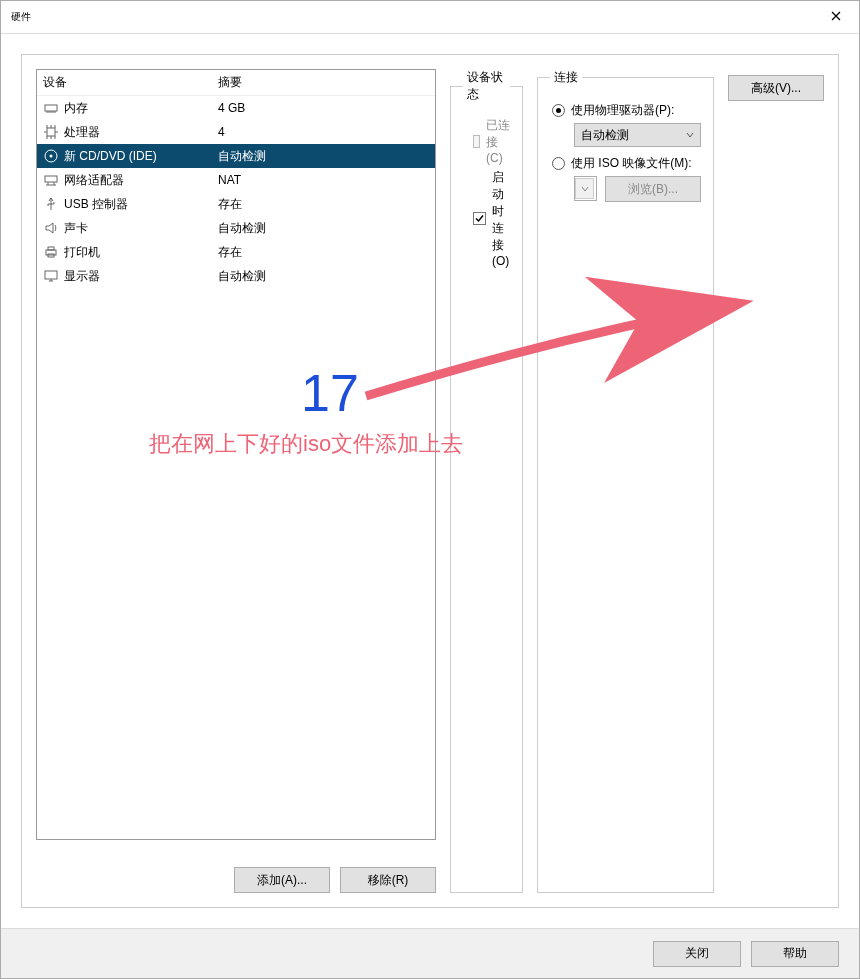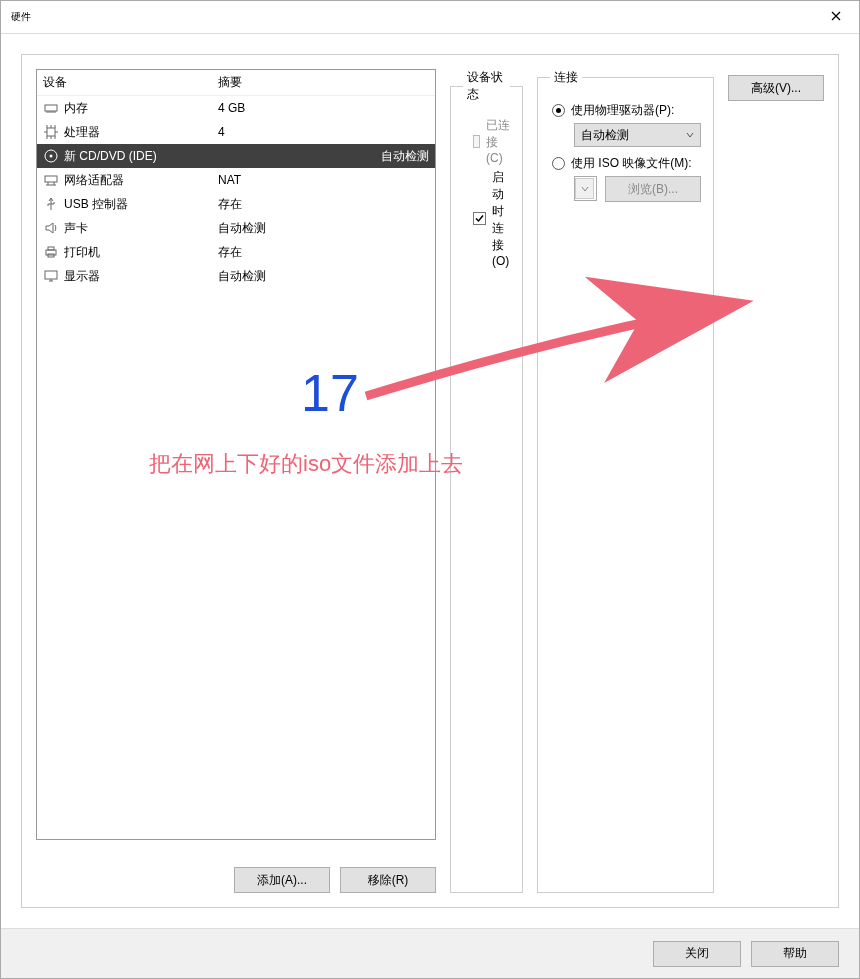--- a/index.html
+++ b/index.html
@@ -10,21 +10,21 @@
   .titlebar .close svg{width:10px;height:10px;}
   .body{position:absolute;top:33px;left:0;right:0;bottom:50px;padding:20px;box-sizing:border-box;}
   .panel{border:1px solid #ccc;height:100%;box-sizing:border-box;padding:14px;display:flex;gap:14px;position:relative;}
   .left{width:400px;display:flex;flex-direction:column;}
   .devlist{flex:1;border:1px solid #999;background:#fff;overflow:hidden;}
   .devhead{display:flex;padding:4px 6px;border-bottom:1px solid #eee;color:#000;}
   .col1{width:175px;}
   .col2{flex:1;}
   .devrow{display:flex;align-items:center;padding:2px 6px;height:20px;}
   .devrow .col1{display:flex;align-items:center;gap:5px;}
-  .devrow.selected{background:#404040;color:#fff;text-align:right;}
+  .devrow.selected{background:#0c4a6e;color:#fff;}
   .devrow.selected .col2{color:#fff;}
   .ic{width:16px;height:16px;display:inline-flex;align-items:center;justify-content:center;color:#666;flex-shrink:0;}
   .devrow.selected .ic{color:#fff;}
   .left-buttons{display:flex;justify-content:flex-end;gap:10px;margin-top:27px;}
   .btn{min-width:96px;height:26px;border:1px solid #adadad;background:#e1e1e1;font-family:inherit;font-size:12px;padding:0 12px;cursor:default;display:inline-flex;align-items:center;justify-content:center;}
   .btn.disabled{color:#888;}
   .right{flex:1;display:flex;flex-direction:row;gap:14px;position:relative;justify-content:flex-end;}
   fieldset{border:1px solid #ccc;padding:10px 12px 14px;margin:0;}
   legend{padding:0 4px;font-size:12px;}
   .chk-row{display:flex;align-items:center;gap:6px;margin:4px 0 4px 10px;}
@@ -38,21 +38,21 @@
   .select{height:22px;border:1px solid #adadad;background:#e1e1e1;display:flex;align-items:center;justify-content:space-between;padding:0 6px;margin:4px 0 8px 24px;}
   .input-row{display:flex;gap:8px;margin:4px 0 0 24px;align-items:stretch;}
   .combo{flex:1;height:23px;border:1px solid #aaa;background:#fff;display:flex;align-items:center;justify-content:flex-end;padding-right:2px;}
   .combo .arr{width:17px;height:19px;display:flex;align-items:center;justify-content:center;border:1px solid #ccc;background:#f0f0f0;color:#888;}
   .combo .arr svg{width:8px;height:8px;}
   .adv-row{display:flex;justify-content:flex-end;margin-top:6px;}
   .footer{position:absolute;left:0;right:0;bottom:0;height:50px;display:flex;align-items:center;justify-content:flex-end;gap:10px;padding:17px 20px;border-top:1px solid #ddd;background:#f0f0f0;box-sizing:border-box;}
   
   .anno{position:absolute;pointer-events:none;}
   .anno-num{position:absolute;left:300px;top:362px;font-size:52px;font-weight:500;color:#1d4ed8;font-family:Arial,sans-serif;}
-  .anno-txt{position:absolute;left:148px;top:448px;font-size:22px;color:#ee6477;}
+  .anno-txt{position:absolute;left:148px;top:428px;font-size:22px;color:#ee6477;}
   .anno-svg{position:absolute;left:0;top:0;width:860px;height:979px;}
 </style>
 </head>
 <body>
 
 <div class="window">
 
   <div class="titlebar">
     <span class="title">硬件</span>
     <div class="close">

